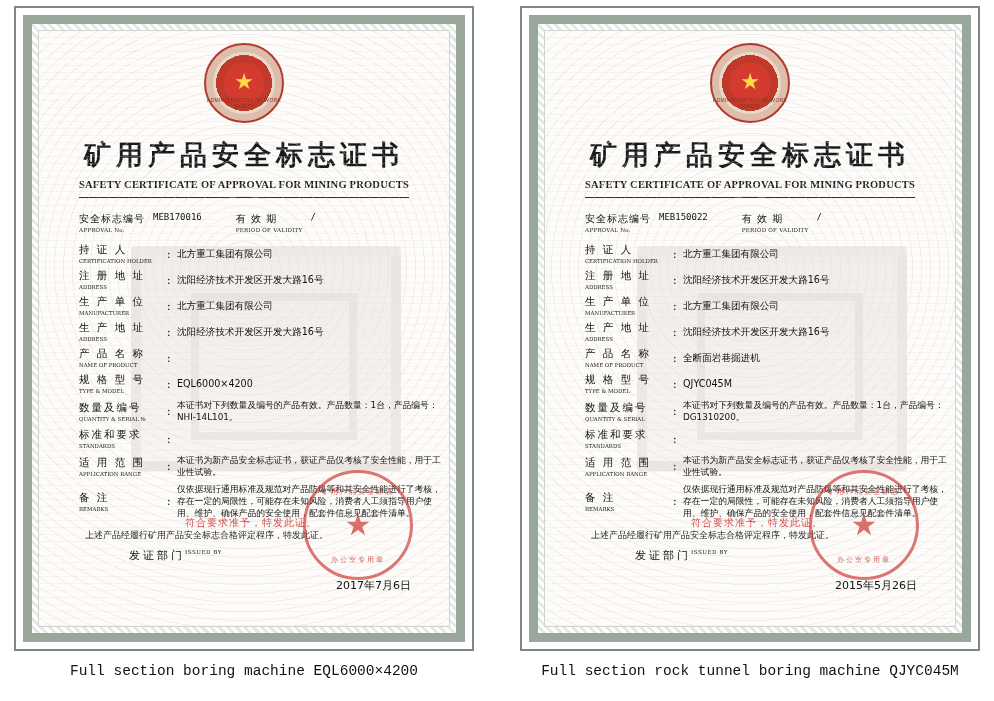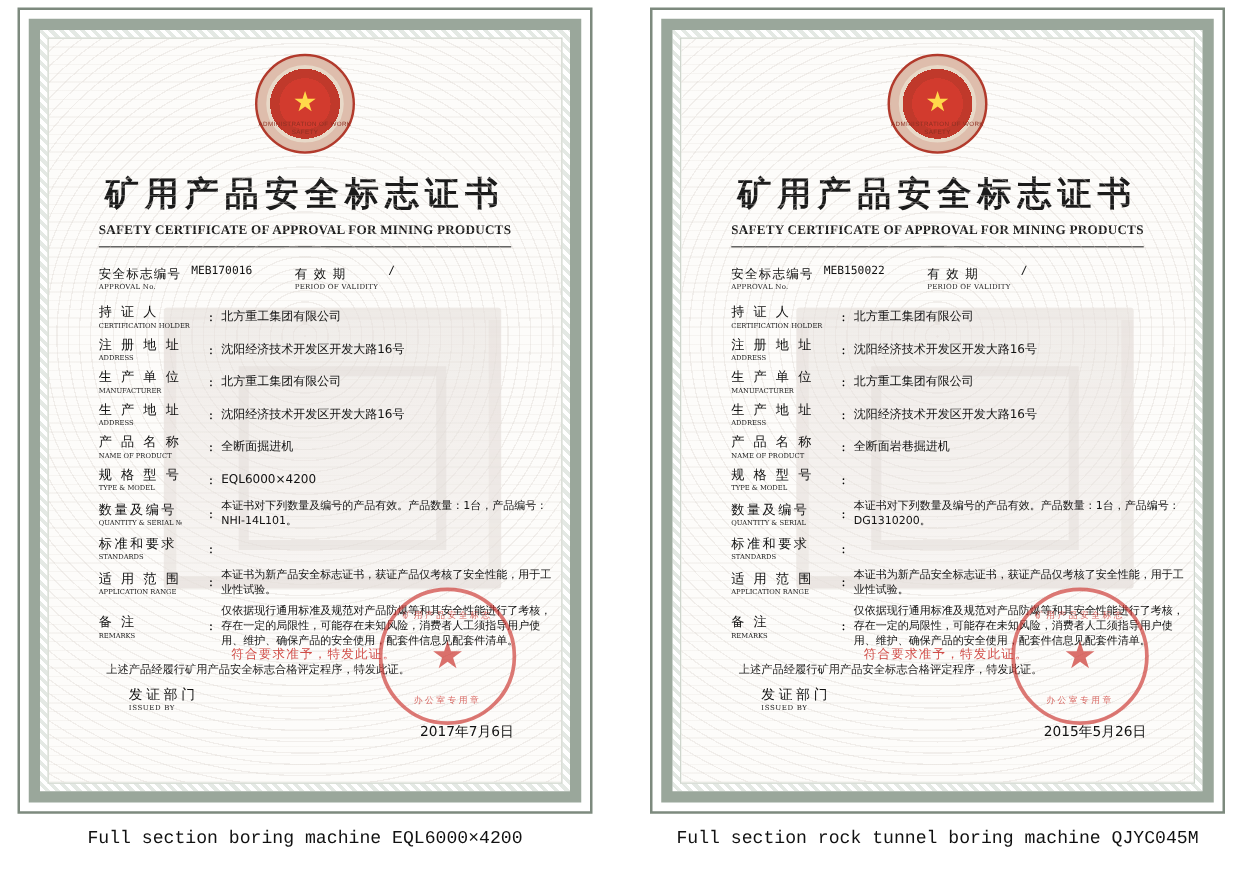--- a/index.html
+++ b/index.html
@@ -221,23 +221,23 @@
     line-height: 12px;
   }
   .footer-note {
     margin: 10px 0 0 46px;
     font-family: "DejaVu Sans", sans-serif;
     font-size: 9px;
     color: #111;
   }
   .issued {
     position: relative;
-    margin: 6px 0 0 64px;
+    margin: 6px 0 0 90px;
     display: flex;
-    flex-direction: column;
+    flex-direction: row;
     width: 120px;
   }
   .issued .lbl-cn {
     font-size: 11px;
     letter-spacing: 3px;
   }
   .issued .lbl-en {
     font-size: 5.6px;
     letter-spacing: .5px;
   }
@@ -386,21 +386,20 @@
                 </div>
                 <div class="colon">:</div>
                 <div class="valcol">沈阳经济技术开发区开发大路16号</div>
               </div>
               <div class="row">
                 <div class="labelcol">
                   <span class="lbl lbl-cn">产 品 名 称</span>
                   <span class="lbl lbl-en">NAME OF PRODUCT</span>
                 </div>
                 <div class="colon">:</div>
-                <div class="valcol">全断面掘进机</div>
               </div>
               <div class="row">
                 <div class="labelcol">
                   <span class="lbl lbl-cn">规 格 型 号</span>
                   <span class="lbl lbl-en">TYPE &amp; MODEL</span>
                 </div>
                 <div class="colon">:</div>
                 <div class="valcol">EQL6000×4200</div>
               </div>
               <div class="row">
@@ -531,20 +530,21 @@
                 </div>
                 <div class="colon">:</div>
                 <div class="valcol">全断面岩巷掘进机</div>
               </div>
               <div class="row">
                 <div class="labelcol">
                   <span class="lbl lbl-cn">规 格 型 号</span>
                   <span class="lbl lbl-en">TYPE &amp; MODEL</span>
                 </div>
                 <div class="colon">:</div>
+                <div class="valcol">QJYC045M</div>
               </div>
               <div class="row">
                 <div class="labelcol">
                   <span class="lbl lbl-cn">数量及编号</span>
                   <span class="lbl lbl-en">QUANTITY &amp; SERIAL</span>
                 </div>
                 <div class="colon">:</div>
                 <div class="valcol small">本证书对下列数量及编号的产品有效。产品数量：1台，产品编号：DG1310200。</div>
               </div>
               <div class="row">

